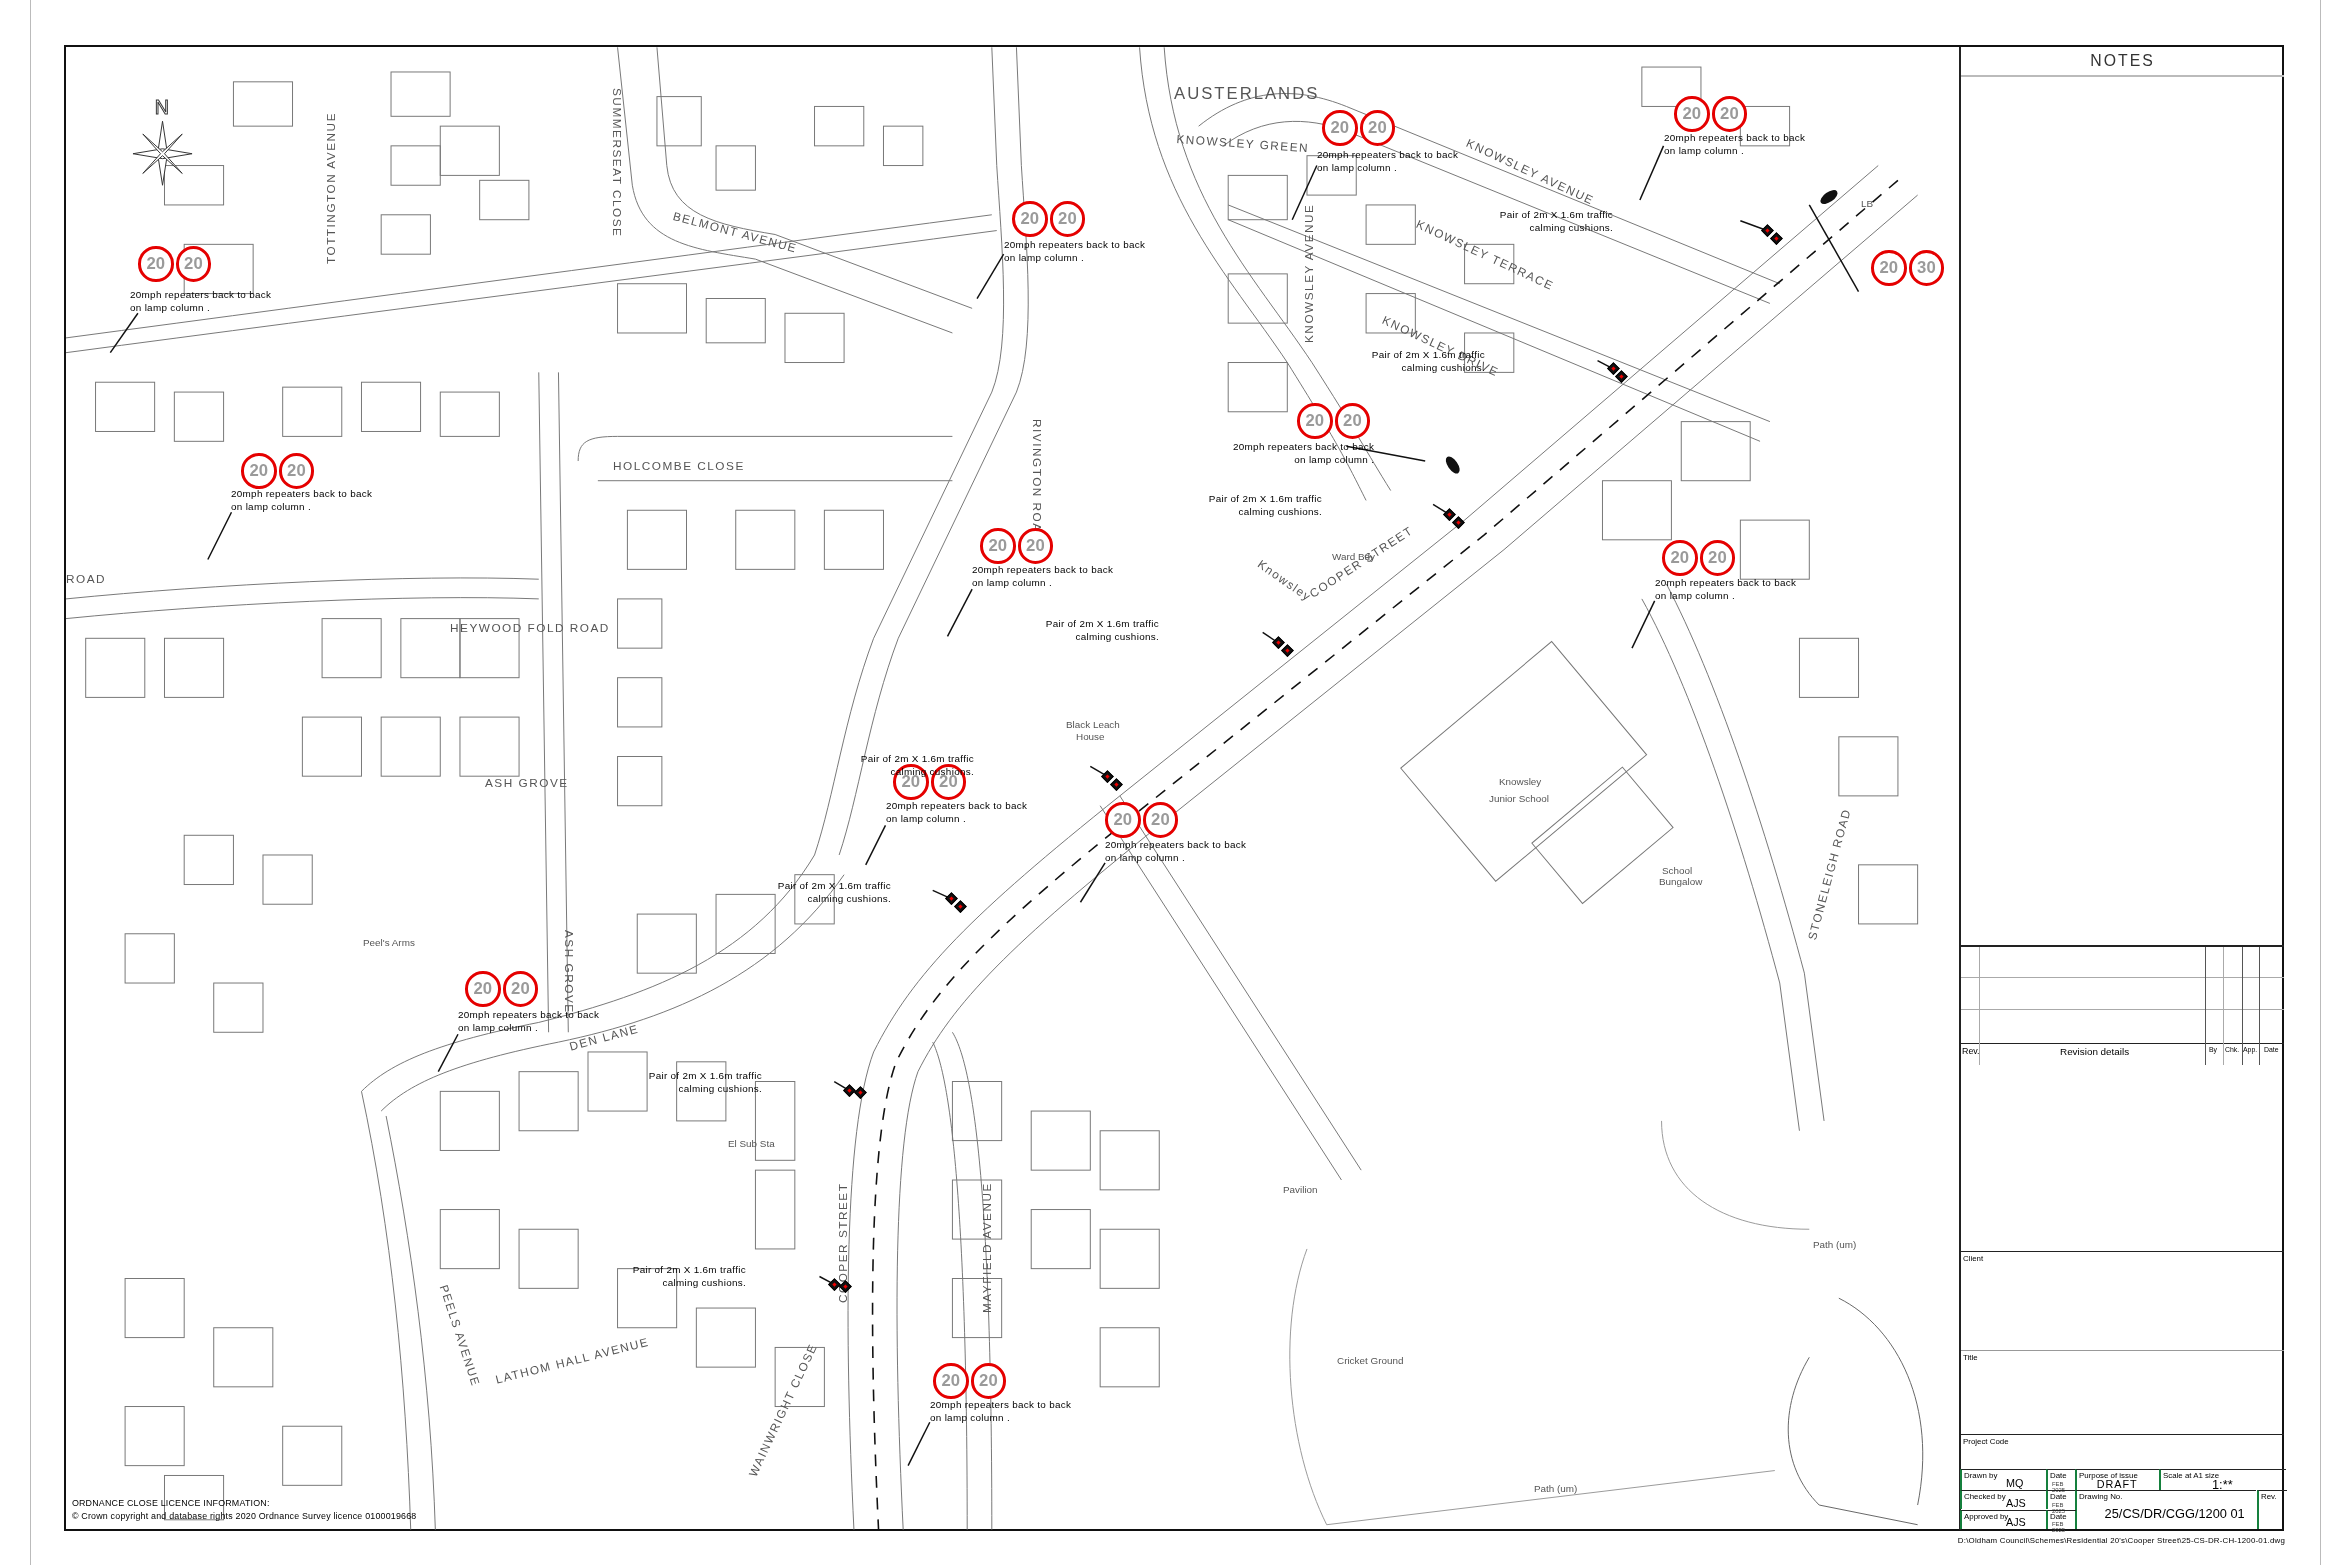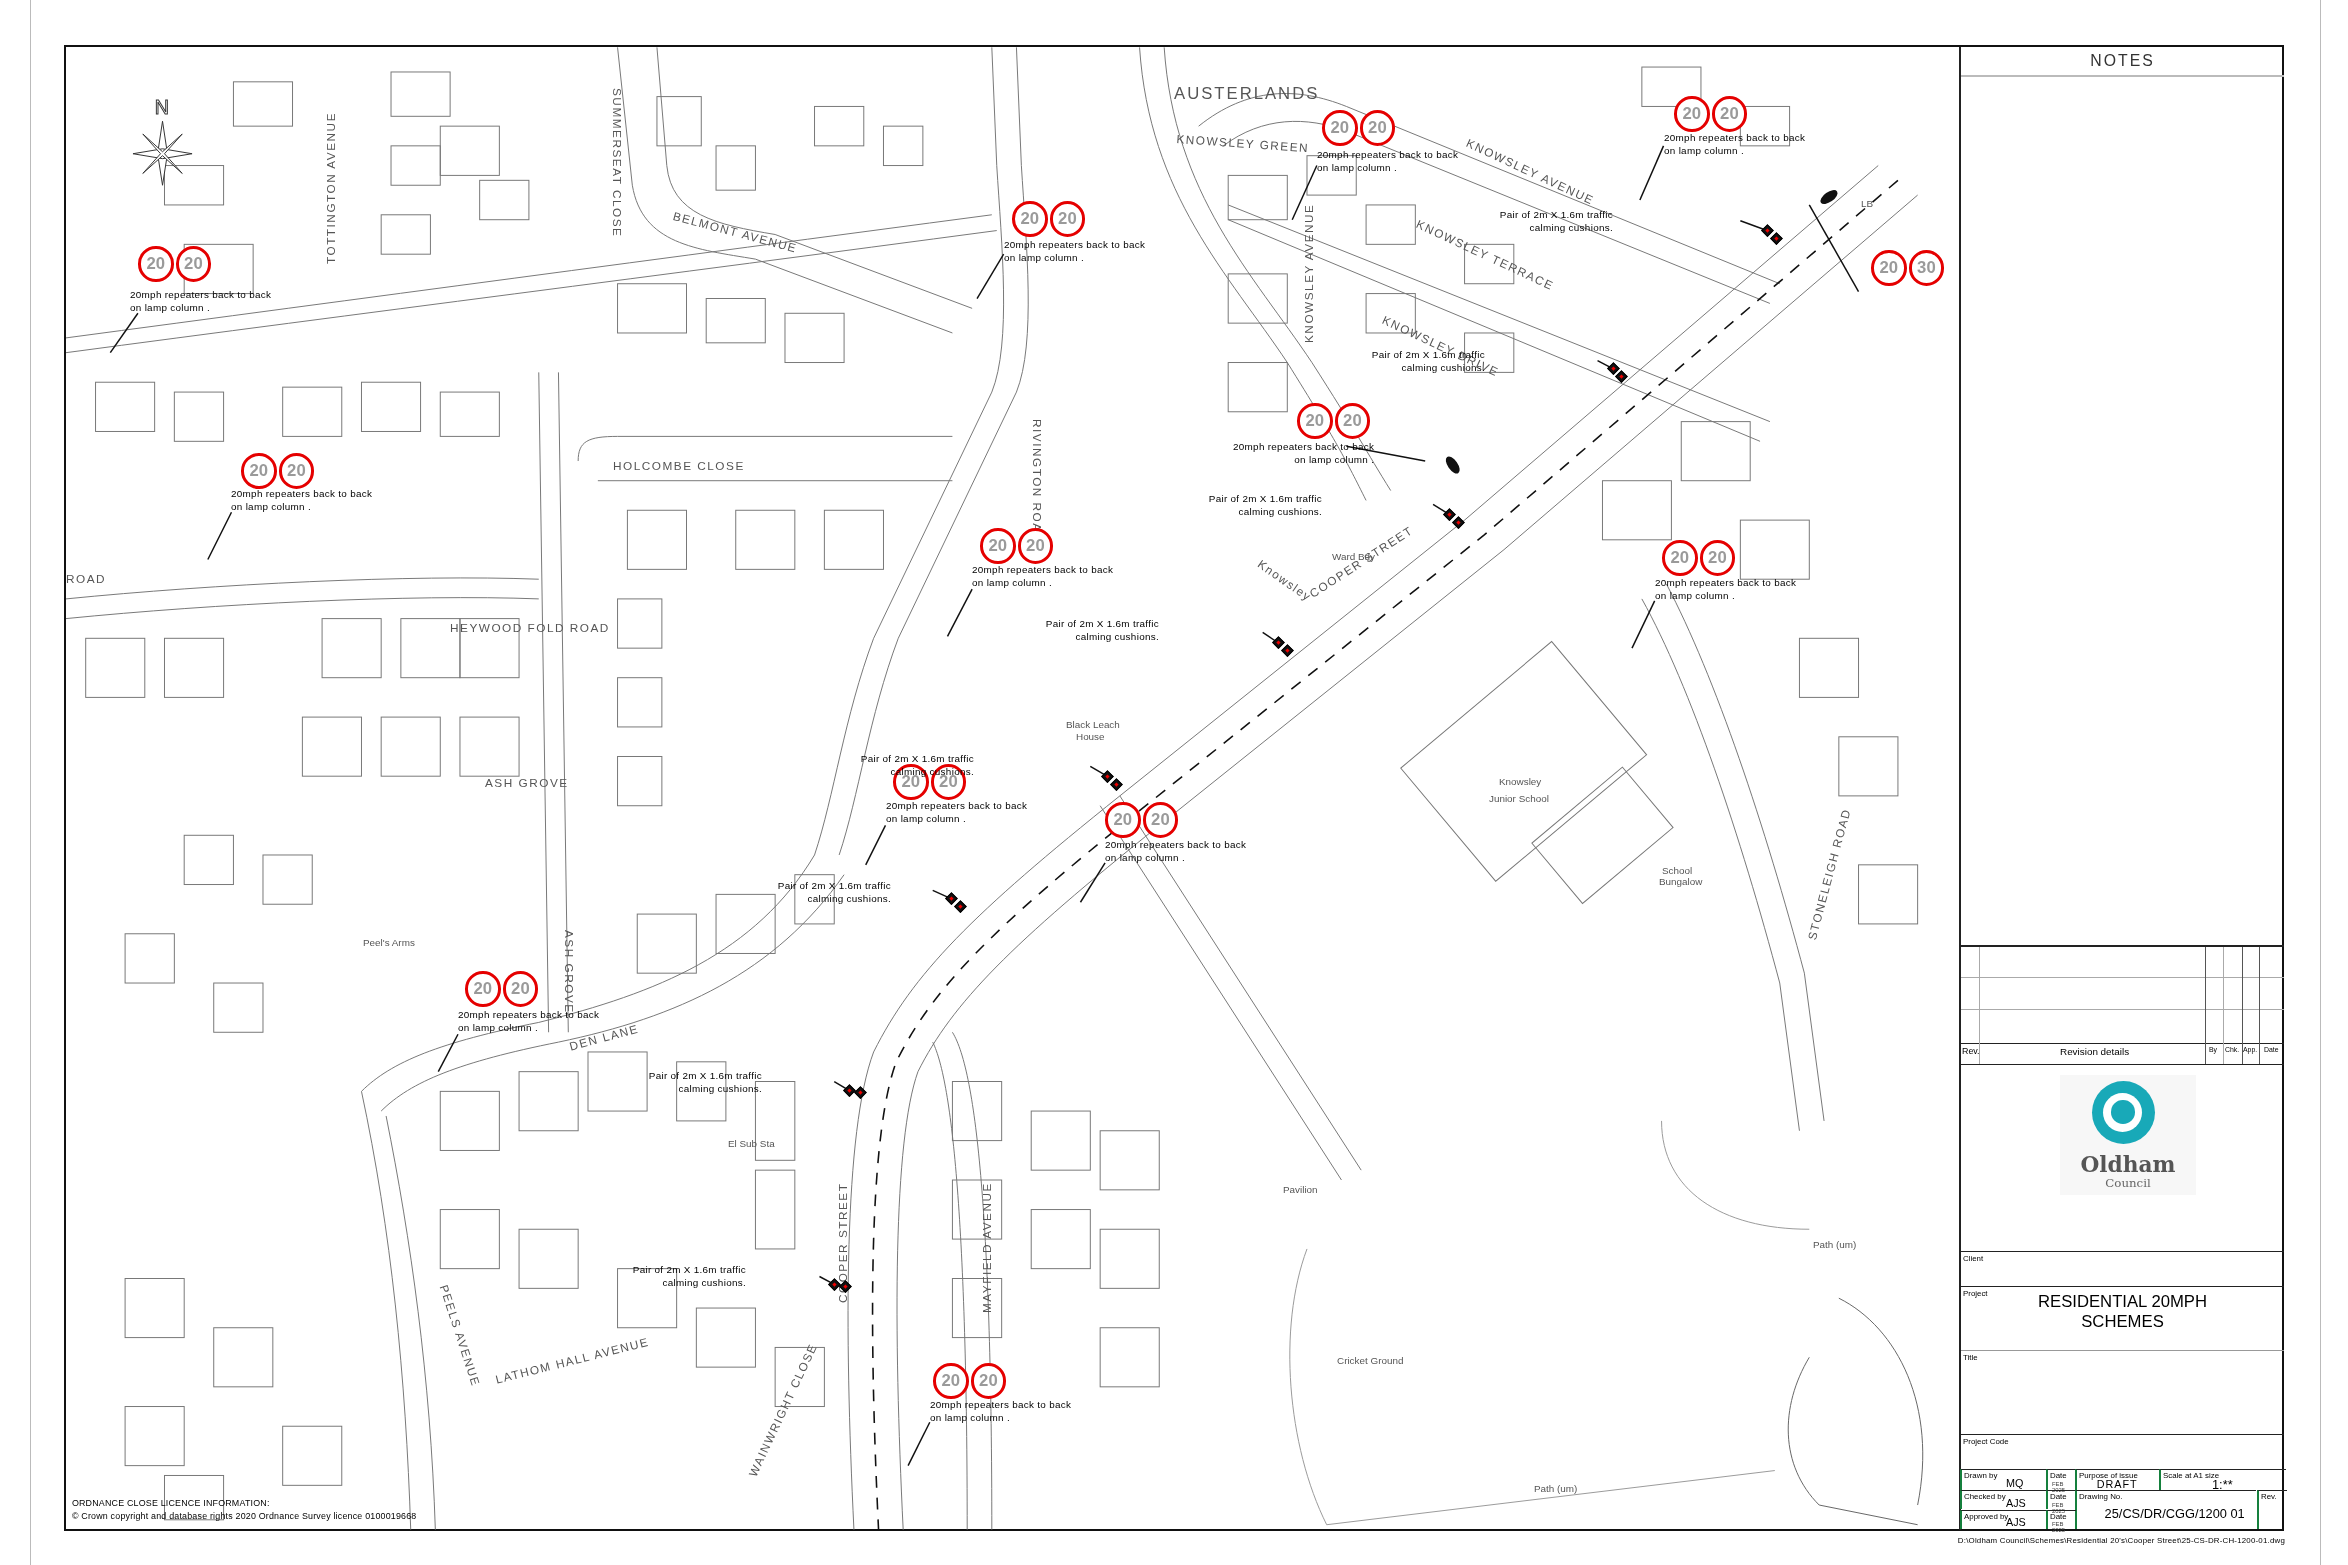--- a/index.html
+++ b/index.html
@@ -430,40 +430,26 @@
       <div class="col" style="left:281px"></div>
       <div class="col" style="left:298px"></div>
       <span class="hdr" style="left:1px">Rev.</span>
       <span class="hdr" style="left:99px;font-size:9.9px">Revision details</span>
       <span class="hdr" style="left:248px;font-size:6.9px">By</span>
       <span class="hdr" style="left:264px;font-size:6.9px">Chk.</span>
       <span class="hdr" style="left:282px;font-size:6.9px">App.</span>
       <span class="hdr" style="left:303px;font-size:6.9px">Date</span>
     </div>
 
-    <div class="tb-logo">
-      <div class="logo-box">
-        <div class="logo-ring"></div>
-        <div class="logo-name">Oldham</div>
-        <div class="logo-sub">Council</div>
-      </div>
-    </div>
 
 
     <div class="tb-box" style="top:1204px;height:35px">
       <span class="lbl">Client</span>
     </div>
 
-    <div class="tb-box" style="top:1239px;height:64px">
-      <span class="lbl">Project</span>
-      <div class="big" style="padding-top:4.9px">
-        <div>RESIDENTIAL 20MPH</div>
-        <div>SCHEMES</div>
-      </div>
-    </div>
 
     <div class="tb-box" style="top:1303px;height:84px;border-top-color:#999">
       <span class="lbl">Title</span>
     </div>
 
     <div class="tb-box" style="top:1387px;height:35px">
       <span class="lbl">Project Code</span>
     </div>
 
     <div class="tb-grid">

